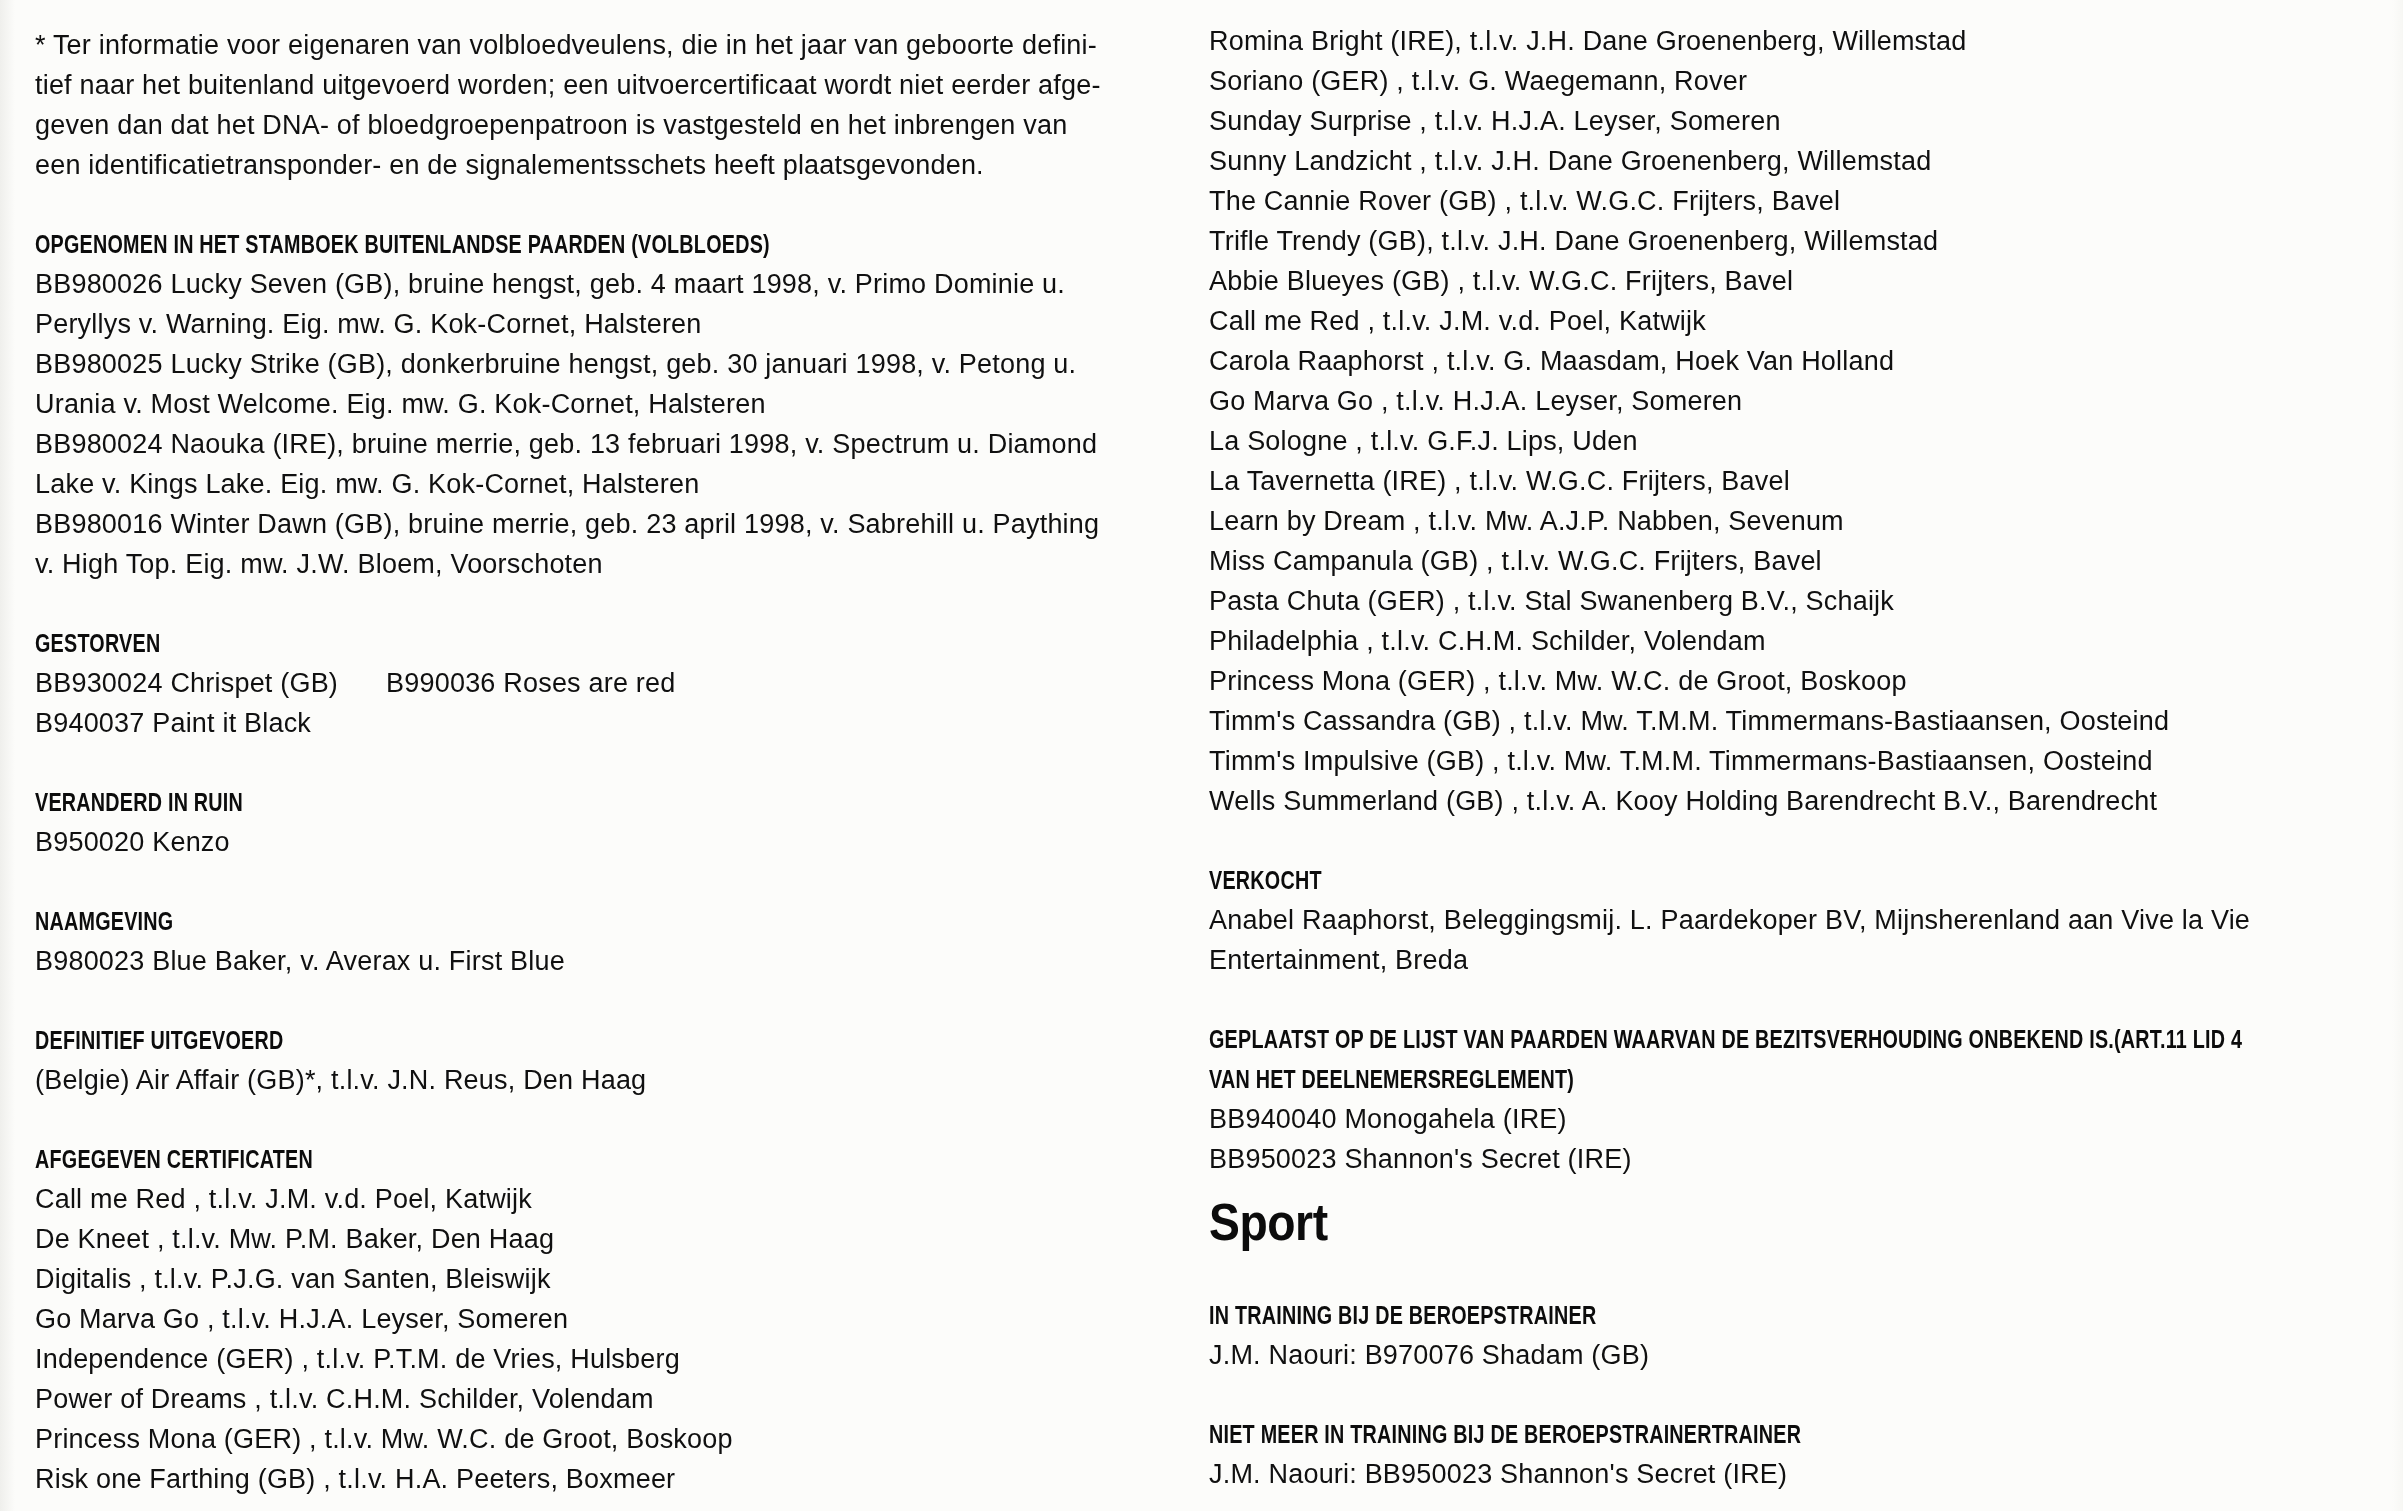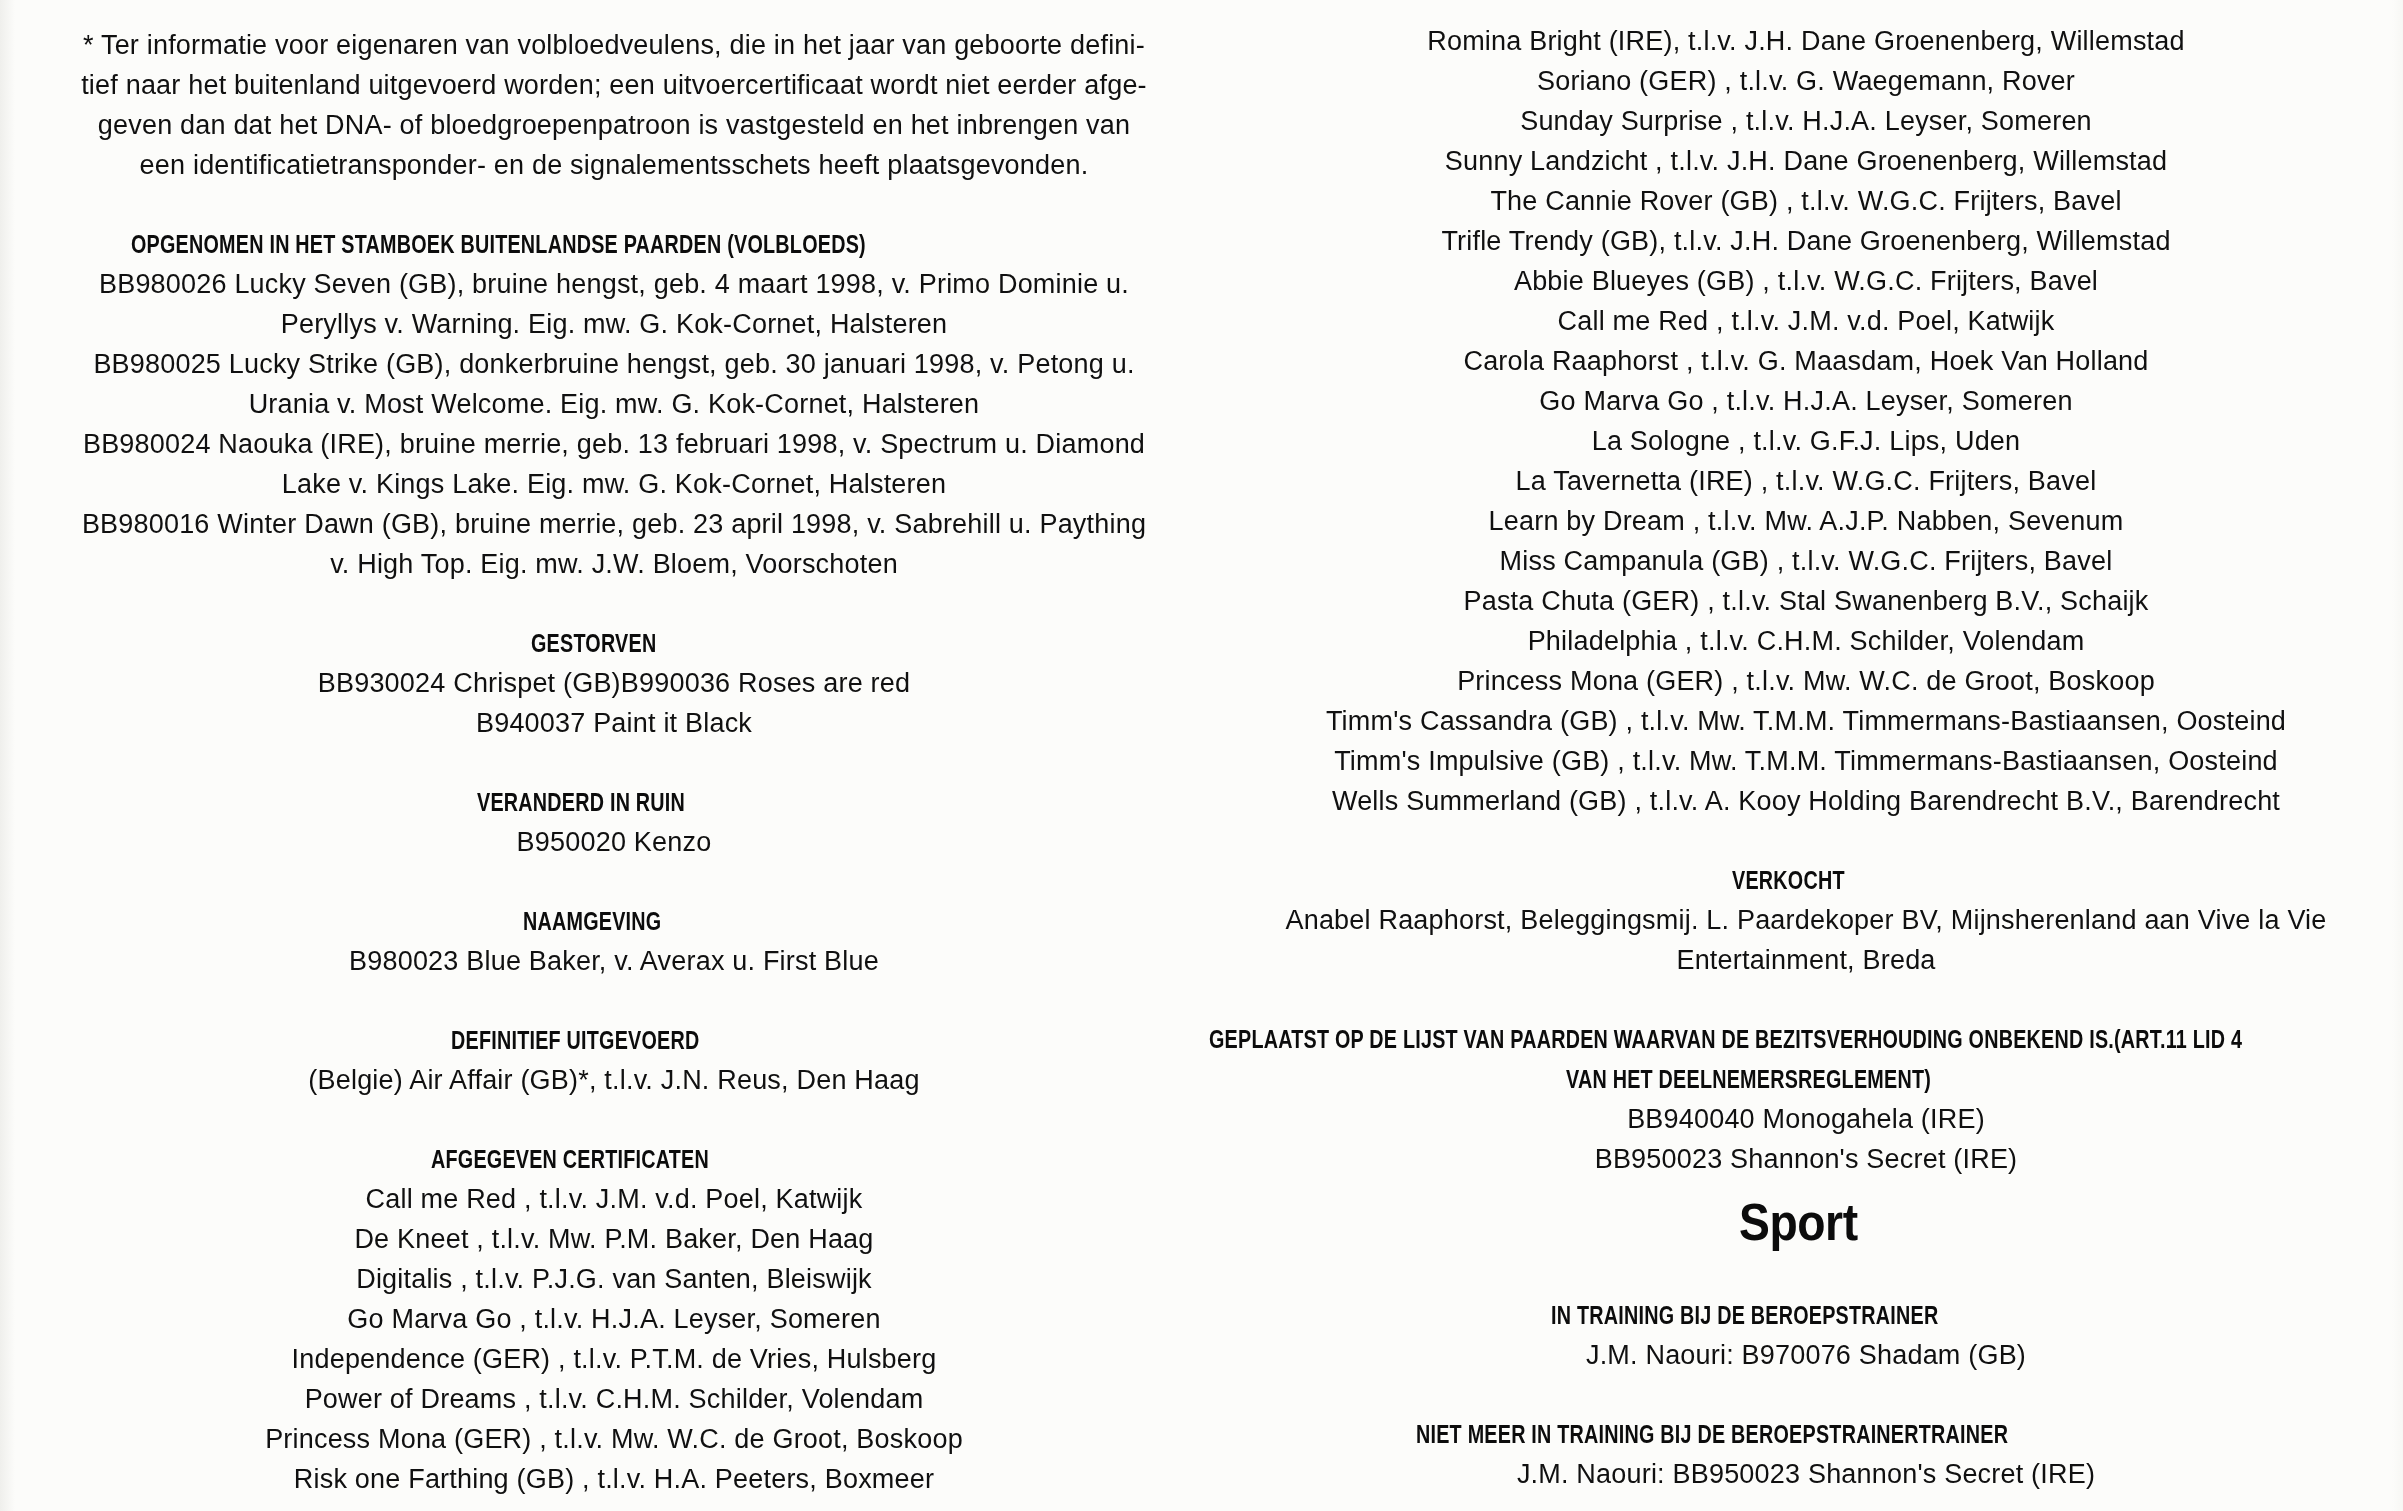--- a/index.html
+++ b/index.html
@@ -9,21 +9,20 @@
     background: #e9e9e7;
     font-family: "Liberation Sans", "DejaVu Sans", sans-serif;
     overflow: hidden;
   }
   .page {
     position: absolute; left: 0; top: 0;
     width: 2403px; height: 1511px;
     background: linear-gradient(90deg, #efefec 0px, #fcfcfa 15px, #fcfcfa 2392px, #f7f7f4 2403px);
     color: #111111;
     overflow: hidden;
-    text-align: center;
   }
   .col { position: absolute; }
   .col-left  { left: 35px;  top: 24.5px; width: 1158px; }
   .col-right { left: 1209px; top: 21px; width: 1194px; }
 
   .line, .heading, .heading-line {
     height: 40px; line-height: 40px;
     white-space: nowrap;
   }
   .tx {
@@ -38,21 +37,21 @@
     font-weight: 700;
     transform: scaleX(0.76);
     transform-origin: 0 50%;
     letter-spacing: 0.3px;
     color: #0c0c0c;
   }
   .heading { margin-top: 39px; }
   .heading-block { margin-top: 39px; }
   .heading-block .heading-line { margin-top: 0; text-decoration: underline; }
 
-  .gap-col { }
+  .gap-col { margin-left: 48px; }
 
   .sport-row { margin-top: 9.4px; height: 68px; line-height: 68px; white-space: nowrap; }
   .tx-sport {
     display: inline-block;
     font-size: 52px;
     font-weight: 700;
     transform: scaleX(0.89);
     transform-origin: 0 50%;
     letter-spacing: -0.5px;
     color: #0c0c0c;

